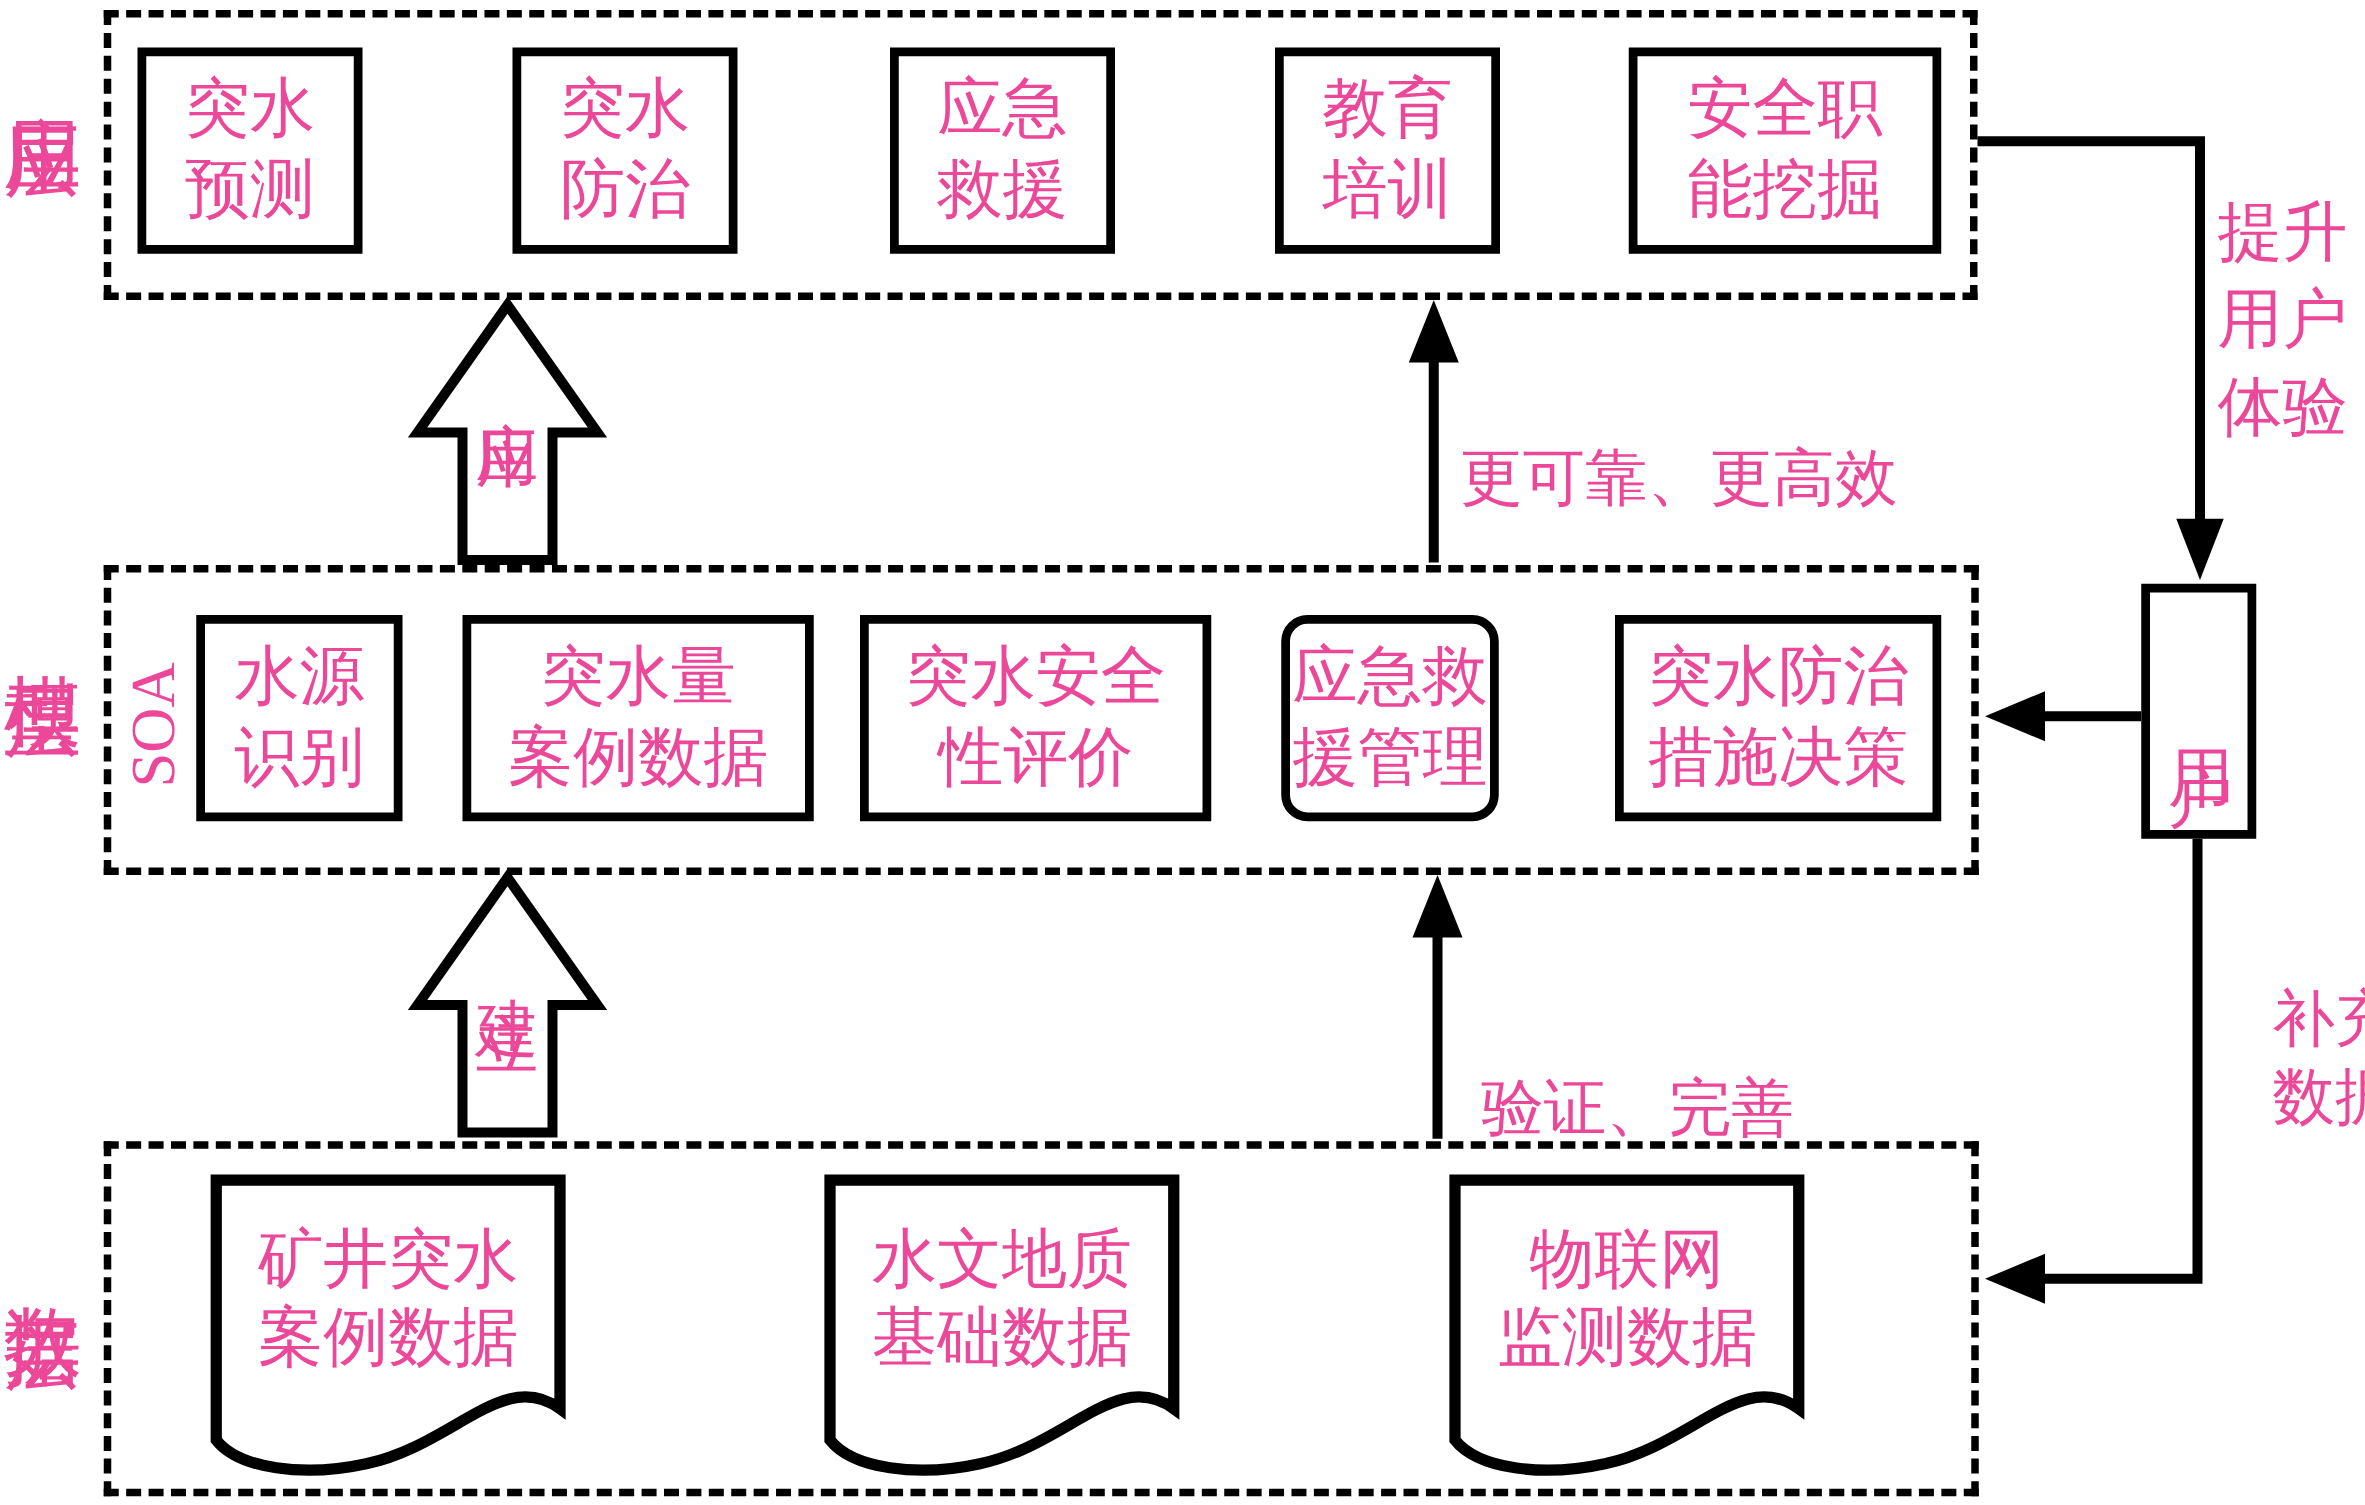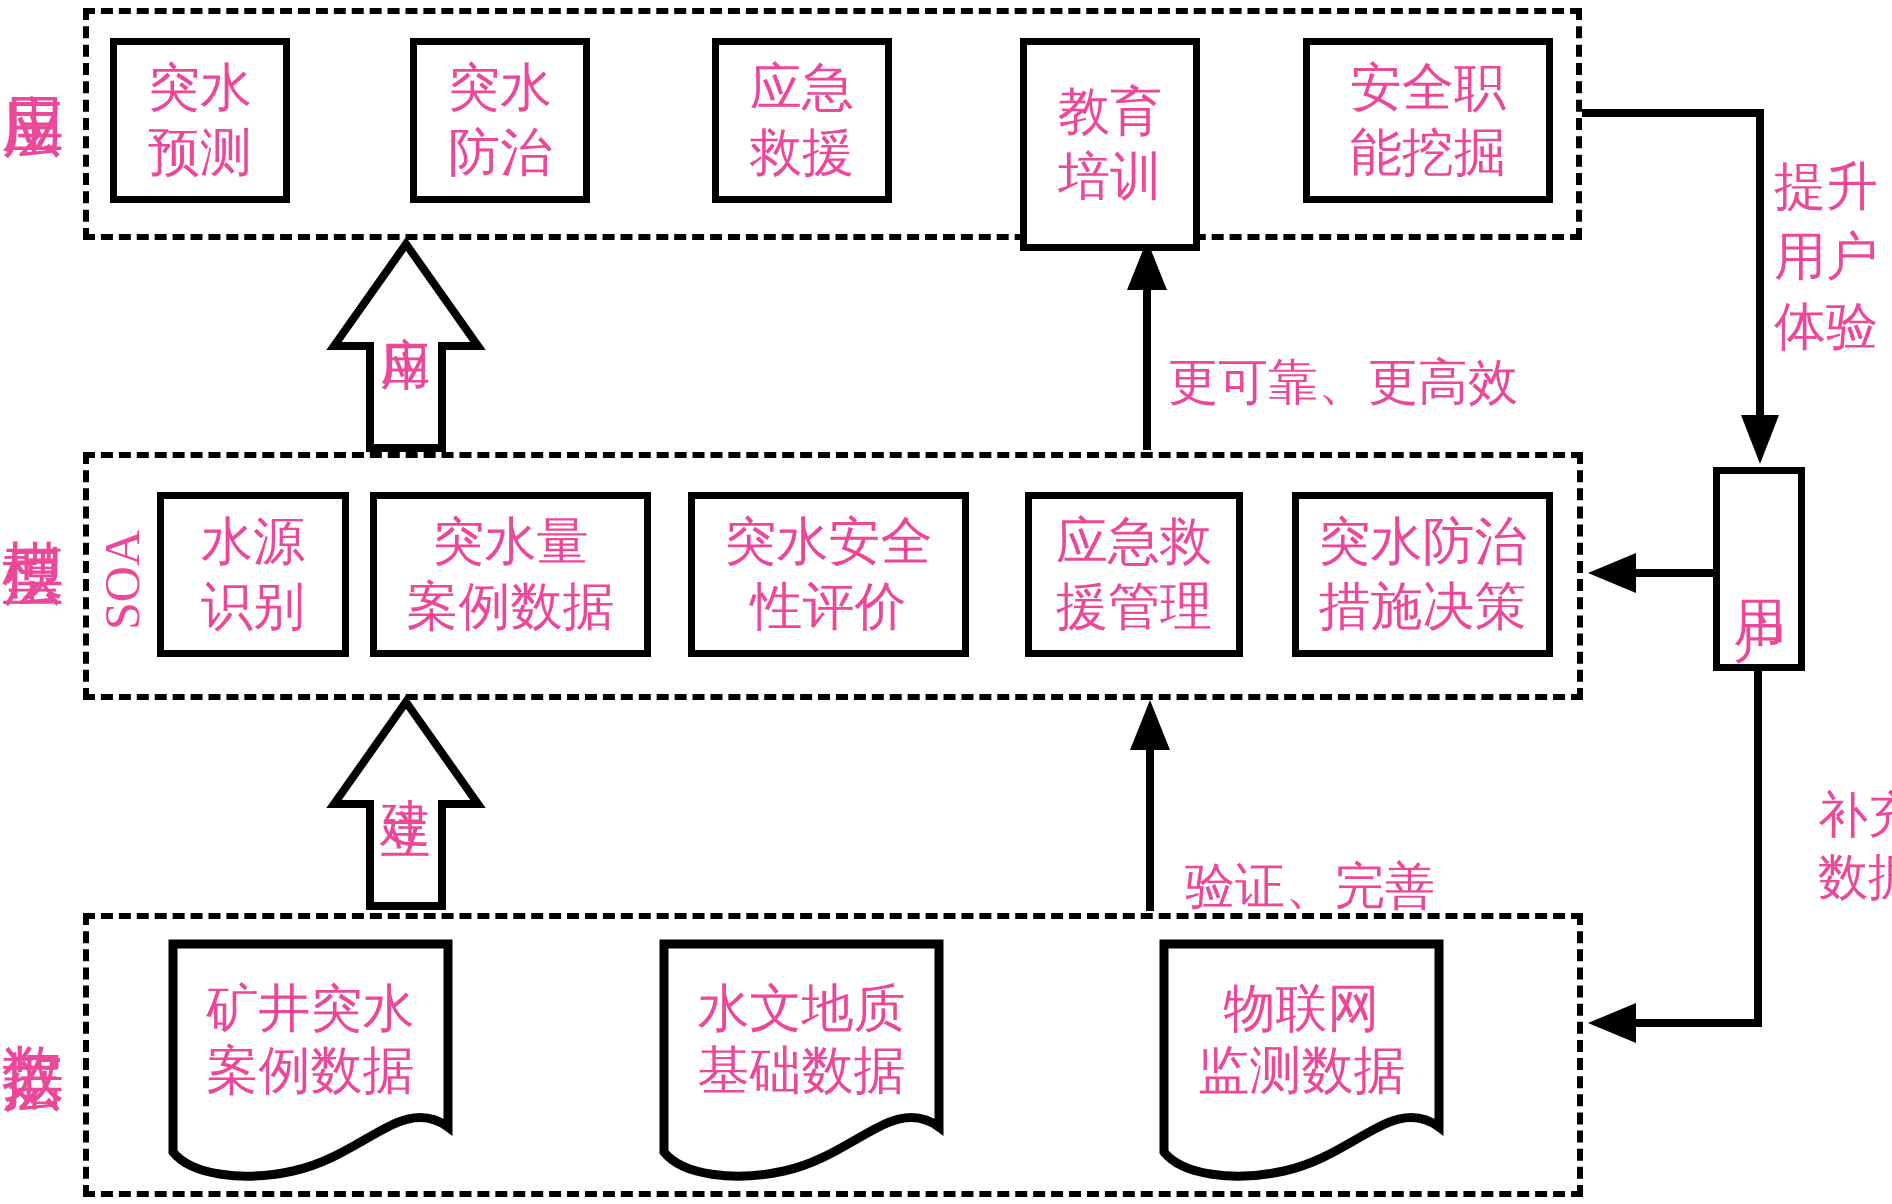--- a/index.html
+++ b/index.html
@@ -95,44 +95,44 @@
 预测</span>
   </div>
   <div class="solid-box" style="left:410px;top:38px;width:180px;height:165px;">
     <span>突水
 防治</span>
   </div>
   <div class="solid-box" style="left:712px;top:38px;width:180px;height:165px;">
     <span>应急
 救援</span>
   </div>
-  <div class="solid-box" style="left:1020px;top:38px;width:180px;height:213px;">
+  <div class="solid-box" style="left:1020px;top:38px;width:180px;height:165px;">
     <span>教育
 培训</span>
   </div>
   <div class="solid-box" style="left:1303px;top:38px;width:250px;height:165px;">
     <span>安全职
 能挖掘</span>
   </div>
 
   <div class="soa-tag">SOA</div>
 
-  <div class="solid-box" style="left:157px;top:492px;width:192px;height:165px;">
+  <div class="solid-box" style="left:157px;top:492px;width:165px;height:165px;">
     <span>水源
 识别</span>
   </div>
   <div class="solid-box" style="left:370px;top:492px;width:281px;height:165px;">
     <span>突水量
 案例数据</span>
   </div>
   <div class="solid-box" style="left:688px;top:492px;width:281px;height:165px;">
     <span>突水安全
 性评价</span>
   </div>
-  <div class="solid-box" style="left:1025px;top:492px;width:218px;height:165px;">
+  <div class="solid-box" style="left:1025px;top:492px;width:174px;height:165px;border-radius:21px;">
     <span>应急救
 援管理</span>
   </div>
   <div class="solid-box" style="left:1292px;top:492px;width:261px;height:165px;">
     <span>突水防治
 措施决策</span>
   </div>
 
   <div class="block-arrow-text" style="left:381px;top:296px;">应用</div>
   <div class="block-arrow-text" style="left:381px;top:758px;">建立</div>

